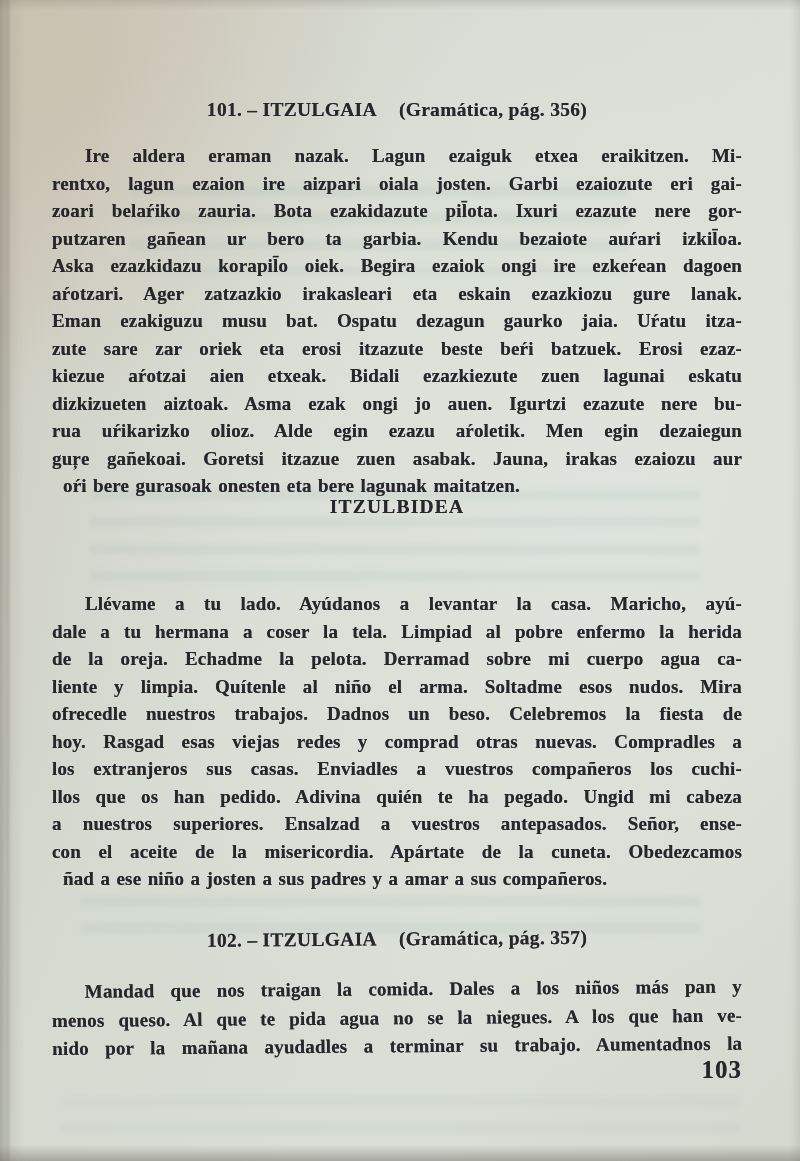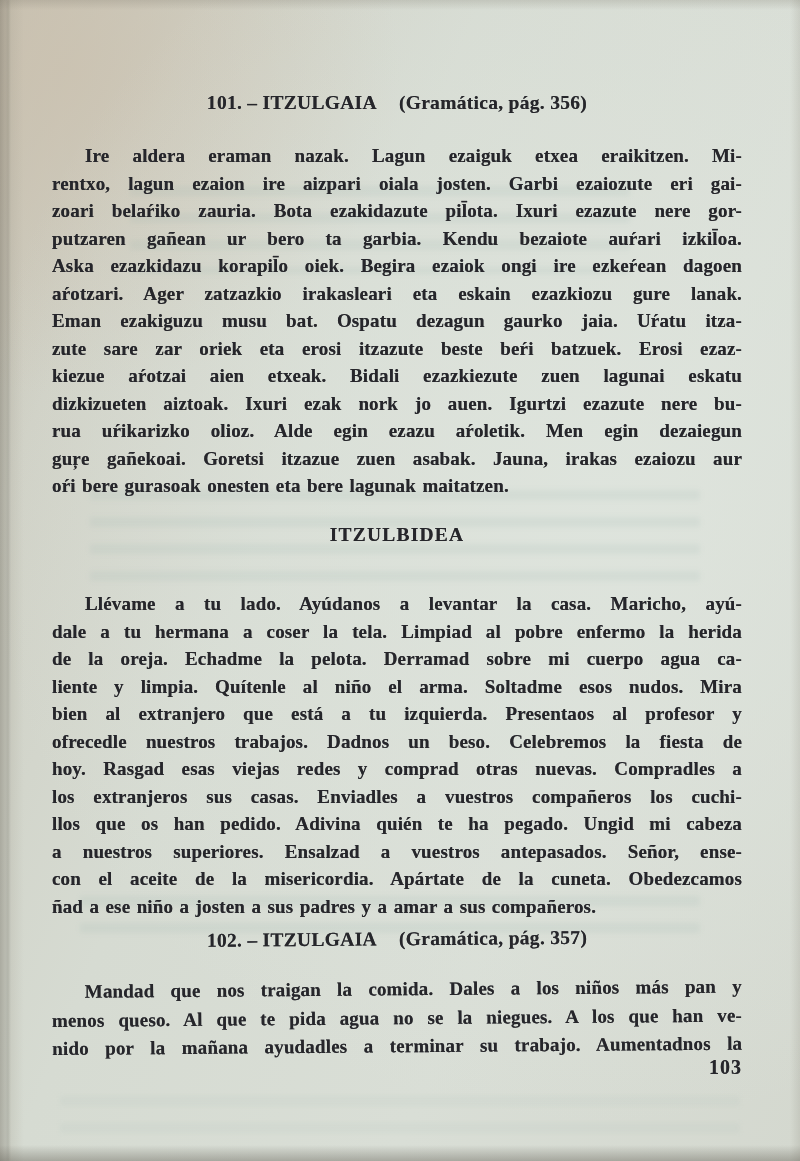--- a/index.html
+++ b/index.html
@@ -31,66 +31,65 @@
     letter-spacing:.15px;word-spacing:1.5px;
     text-shadow:0 0 .6px rgba(32,32,38,.65);}
   .heading{position:absolute;left:52px;right:58px;text-align:center;
     font-size:19.5px;font-weight:600;letter-spacing:.3px;
     text-shadow:0 0 .6px rgba(32,32,38,.65);}
   .heading .h-ref{margin-left:22px;}
   .subheading{letter-spacing:1.2px;}
 
   .line{text-align:justify;text-align-last:justify;}
   .line.first{text-indent:33px;}
-  .line.last{text-align-last:left;}
+  .line.last{text-align-last:left;margin-left:11px;}
 
   .tilt{transform:rotate(-0.45deg);transform-origin:left center;}
 
   .page-num{position:absolute;right:58px;top:1056px;
-    font-size:20px;font-weight:600;letter-spacing:1px;
+    font-size:25px;font-weight:600;letter-spacing:1px;
     text-shadow:0 0 .6px rgba(32,32,38,.65);}
 </style>
 </head>
 <body>
 
 <div class="page">
 
   <div class="bleed" style="left:130px;top:186px;width:500px;height:88px;"></div>
   <div class="bleed" style="left:90px;top:490px;width:610px;height:98px;"></div>
   <div class="bleed" style="left:80px;top:896px;width:620px;height:48px;"></div>
   <div class="bleed" style="left:60px;top:1096px;width:680px;height:52px;opacity:.35;"></div>
 
-  <div class="heading" style="top:92px;">
+  <div class="heading" style="top:99px;">
     <span class="h-left">101. – ITZULGAIA</span><span class="h-ref">(Gramática, pág. 356)</span>
   </div>
 
   <div class="text-block" style="top:142px;">
       <div class="line first">Ire aldera eraman nazak. Lagun ezaiguk etxea eraikitzen. Mi-</div>
       <div class="line">rentxo, lagun ezaion ire aizpari oiala josten. Garbi ezaiozute eri gai-</div>
       <div class="line">zoari belaŕiko zauria. Bota ezakidazute pil̄ota. Ixuri ezazute nere gor-</div>
       <div class="line">putzaren gañean ur bero ta garbia. Kendu bezaiote auŕari izkil̄oa.</div>
       <div class="line">Aska ezazkidazu korapil̄o oiek. Begira ezaiok ongi ire ezkeŕean dagoen</div>
       <div class="line">aŕotzari. Ager zatzazkio irakasleari eta eskain ezazkiozu gure lanak.</div>
       <div class="line">Eman ezakiguzu musu bat. Ospatu dezagun gaurko jaia. Uŕatu itza-</div>
       <div class="line">zute sare zar oriek eta erosi itzazute beste beŕi batzuek. Erosi ezaz-</div>
       <div class="line">kiezue aŕotzai aien etxeak. Bidali ezazkiezute zuen lagunai eskatu</div>
-      <div class="line">dizkizueten aiztoak. Ixuri ezak nork jo auen. Igurtzi ezazute nere bu-</div>
+      <div class="line">dizkizueten aiztoak. Asma ezak ongi jo auen. Igurtzi ezazute nere bu-</div>
       <div class="line">rua uŕikarizko olioz. Alde egin ezazu aŕoletik. Men egin dezaiegun</div>
       <div class="line">guŗe gañekoai. Goretsi itzazue zuen asabak. Jauna, irakas ezaiozu aur</div>
       <div class="line last">oŕi bere gurasoak onesten eta bere lagunak maitatzen.</div>
     </div>
 
-  <div class="heading subheading" style="top:524px;">ITZULBIDEA</div>
+  <div class="heading subheading" style="top:496px;">ITZULBIDEA</div>
 
   <div class="text-block" style="top:590px;">
       <div class="line first">Llévame a tu lado. Ayúdanos a levantar la casa. Maricho, ayú-</div>
       <div class="line">dale a tu hermana a coser la tela. Limpiad al pobre enfermo la herida</div>
       <div class="line">de la oreja. Echadme la pelota. Derramad sobre mi cuerpo agua ca-</div>
       <div class="line">liente y limpia. Quítenle al niño el arma. Soltadme esos nudos. Mira</div>
-      <div class="line">bien al extranjero que está a tu izquierda. Presentaos al profesor y</div>
       <div class="line">ofrecedle nuestros trabajos. Dadnos un beso. Celebremos la fiesta de</div>
       <div class="line">hoy. Rasgad esas viejas redes y comprad otras nuevas. Compradles a</div>
       <div class="line">los extranjeros sus casas. Enviadles a vuestros compañeros los cuchi-</div>
       <div class="line">llos que os han pedido. Adivina quién te ha pegado. Ungid mi cabeza</div>
       <div class="line">a nuestros superiores. Ensalzad a vuestros antepasados. Señor, ense-</div>
       <div class="line">con el aceite de la misericordia. Apártate de la cuneta. Obedezcamos</div>
       <div class="line last">ñad a ese niño a josten a sus padres y a amar a sus compañeros.</div>
     </div>
 
   <div class="heading tilt" style="top:931px;">

